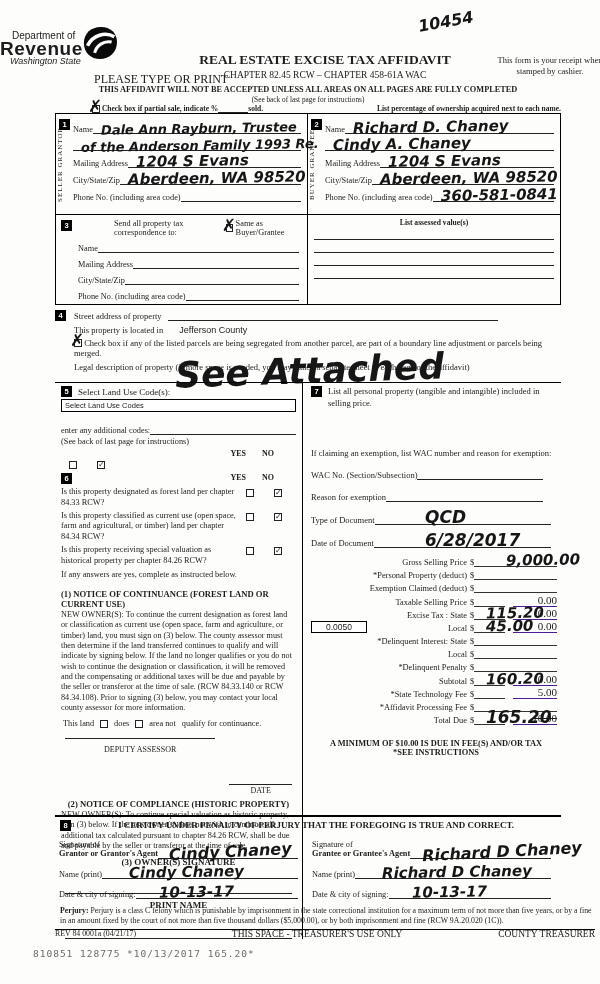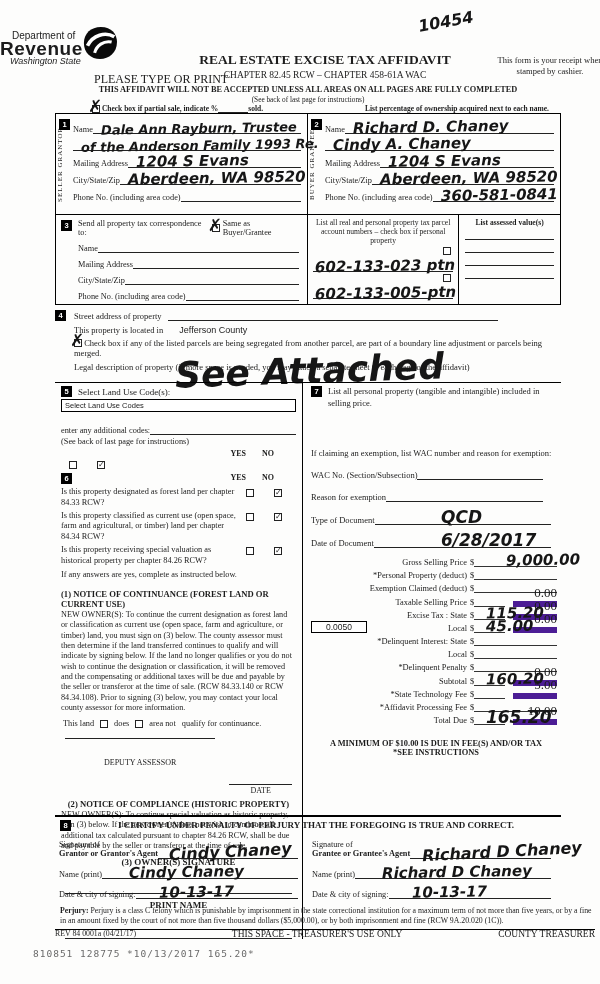--- a/index.html
+++ b/index.html
@@ -28,21 +28,21 @@
   .logo-icon { position:absolute; left:82px; top:-4px; }
   .hdr-title { position:absolute; left:120px; top:52px; width:300px; text-align:center; font-size:13.5px; font-weight:bold; }
   .hdr-sub   { position:absolute; left:120px; top:70px; width:300px; text-align:center; font-size:9.5px; }
   .hdr-receipt { position:absolute; left:430px; top:55px; width:130px; text-align:center; font-size:8.5px; line-height:1.35; }
   .hdr-print { position:absolute; left:0px; top:72px; font-size:12px;padding-left:39px; }
   .hdr-warning { position:absolute; left:0px; top:85px; width:506px; text-align:center; font-size:8.3px; font-weight:bold; }
   .hdr-seeback { position:absolute; left:0px; top:95px; width:506px; text-align:center; font-size:7.3px; }
   .partial-row { position:absolute; left:0px; top:104px; width:506px; font-size:7.5px; font-weight:bold; display:flex; }
   .partial-left { margin-left:37px; display:flex; align-items:flex-end; }
   .partial-pct-line { display:inline-block; width:30px; border-bottom:1px solid #222; }
-  .own-note { margin-left:auto; margin-right:12px; }
+  .own-note { margin-left:auto; }
 
   
   .cbox { display:inline-block; width:8px; height:8px; border:1px solid #222; background:#fff;
           position:relative; vertical-align:-1px; }
   .cbox .tick { position:absolute; left:0px; top:-2px; font-size:8px; font-family:"DejaVu Sans",sans-serif; }
   .bigx { position:absolute; left:-5px; top:-8px; font-size:17px; line-height:1; }
   .badge { display:inline-block; min-width:11px; height:11px; background:#000; color:#fff;
            font-size:7.5px; font-weight:bold; text-align:center; line-height:11px;
            font-family:"Liberation Sans",sans-serif; }
   .fline { flex:1; border-bottom:1px solid #222; position:relative; height:11px; }
@@ -57,21 +57,21 @@
             font-size:7px; letter-spacing:1px; line-height:8px; padding:4px 0; }
   .party-fields { flex:1; padding:3px 6px 2px 0; position:relative; }
   .field-row { display:flex; align-items:flex-end; height:17px; font-size:8.3px; }
   .field-row .hw-entry { position:absolute; bottom:-3px; left:8px; }
   .party .badge { position:absolute; left:-14px; top:2px; }
   .pf { position:relative; }
 
   
   .lower { display:flex; border-top:1.5px solid #000; }
   .corr { width:50%; border-right:1.5px solid #000; padding:4px 8px 3px 22px; position:relative; }
-  .corr-head { font-size:8.3px; display:flex; align-items:center; gap:3px; }
+  .corr-head { font-size:8.3px; display:flex; align-items:center; gap:3px;margin-left:36px; }
   .corr .badge { position:absolute; left:5px; top:5px; }
   .parcel-col { width:30%; border-right:1px solid #000; padding:3px 5px; font-size:7.6px; text-align:center; position:relative;}
   .assessed-col { flex:1; padding:3px 6px; font-size:7.6px; text-align:center;font-weight:bold; }
   .parcel-entry { position:relative; border-bottom:1px solid #222; height:23px; margin-top:4px; }
   .parcel-entry .pbox { position:absolute; right:2px; top:-2px; }
   .parcel-entry .hw-entry { position:absolute; left:2px; bottom:-4px; }
   .aline { border-bottom:1px solid #222; height:13px; }
 
   
   .sec4 { position:absolute; left:0; top:310px; width:506px; font-size:8.5px; }
@@ -94,40 +94,40 @@
   .addl { display:flex; align-items:flex-end; margin-top:12px; }
   .yn-head { display:flex; justify-content:flex-end; gap:16px; font-size:8px; font-weight:bold; margin:3px 22px 1px 0; }
   .q-row { display:flex; margin-bottom:3px; }
   .q-text { flex:1; line-height:1.25; }
   .q-checks { width:58px; display:flex; gap:20px; padding-top:2px; justify-content:flex-end; padding-right:14px;}
   .if-yes { margin:4px 0 10px 0; }
   .notice-title { font-weight:bold; font-size:8.6px; margin-bottom:1px; }
   .notice-body { line-height:1.26; font-size:8.2px; }
   .thisland { margin:6px 0 10px 2px; display:flex; gap:6px; align-items:center; }
   .da-row { display:flex; gap:14px; margin:0 4px; }
-  .da-line { flex:2.4; border-top:1px solid #222; text-align:center; font-size:8px; padding-top:19px;}
+  .da-line { flex:2.4; border-top:1px solid #222; text-align:center; font-size:8px; padding-top:6px;}
   .da-date { flex:1; border-top:1px solid #222; text-align:center; font-size:8px; padding-top:1px;margin-top:46px;}
   .center { text-align:center; }
   .sig3 { font-weight:bold; font-size:9px; margin-top:6px; }
   .ln { border-bottom:1px solid #222; height:13px; margin:0 4px; }
 
   .exemption-note { margin-top:38px; }
   .wline { display:flex; align-items:flex-end; margin-top:11px; padding-right:18px; }
   .doc-row { display:flex; align-items:flex-end; margin-top:12px; padding-right:10px; position:relative;}
-  .doc-row .hw-entry { position:absolute; bottom:-2px; left:130px;text-align:center; }
+  .doc-row .hw-entry { position:absolute; bottom:-2px; left:114px;text-align:center; }
 
   .tax-table { margin-top:6px; padding-right:4px; }
   .tax-row { display:flex; align-items:flex-end; height:13.2px; position:relative; }
   .tax-lblwrap { width:156px; display:flex; justify-content:flex-end; align-items:flex-end; font-size:8.4px; }
   .rate-box { margin-right:auto; border:1.5px solid #000; font-family:"Liberation Sans",sans-serif;
               font-size:8.5px; padding:0px 14px; background:#fff; }
   .dollar { font-size:8.4px; margin-left:3px; }
   .tax-line { flex:1; border-bottom:1px solid #333; position:relative; height:100%; }
   .tax-line .hw-entry { position:absolute; left:38%; bottom:-3px; }
-  .tax-printed { width:44px; text-align:right; font-size:13px; margin-left:8px; border-bottom:6px solid #4c1d95; }
+  .tax-printed { width:44px; text-align:right; font-size:11px; margin-left:8px; border-bottom:1px solid #4c1d95; }
   .struck { text-decoration:line-through; }
   .min-note { font-weight:bold; font-size:8.4px; text-align:center; margin-top:14px; }
 
   
   .sec8 { position:absolute; left:0; top:815px; width:506px; border-top:2px solid #000; padding-top:3px; }
   .certify { display:flex; font-size:9px; font-weight:bold; }
   .certify .badge { margin-left:5px; }
   .certify-text { flex:1; text-align:center; }
   .sig-cols { display:flex; margin-top:4px; }
   .sig-col { width:50%; padding:0 10px 0 4px; font-size:8.3px; }
@@ -287,31 +287,20 @@
           </div>
           <div class="field-row pf" style="height:16px;">
             <span class="lbl">City/State/Zip</span>
             <span class="fline"></span>
           </div>
           <div class="field-row pf" style="height:16px;">
             <span class="lbl">Phone No. (including area code)</span>
             <span class="fline"></span>
           </div>
         </div>
-        <div class="parcel-col">
-          <div>List all real and personal property tax parcel account numbers – check box if personal property</div>
-          <div class="parcel-entry">
-            <span class="cbox pbox"></span>
-            <span class="hw-entry hw hw-big">602-133-023 ptn</span>
-          </div>
-          <div class="parcel-entry">
-            <span class="cbox pbox"></span>
-            <span class="hw-entry hw hw-big">602-133-005-ptn</span>
-          </div>
-        </div>
         <div class="assessed-col">
           <div>List assessed value(s)</div>
           <div class="aline"></div>
           <div class="aline"></div>
           <div class="aline"></div>
           <div class="aline"></div>
         </div>
       </div>
     </div>
 

